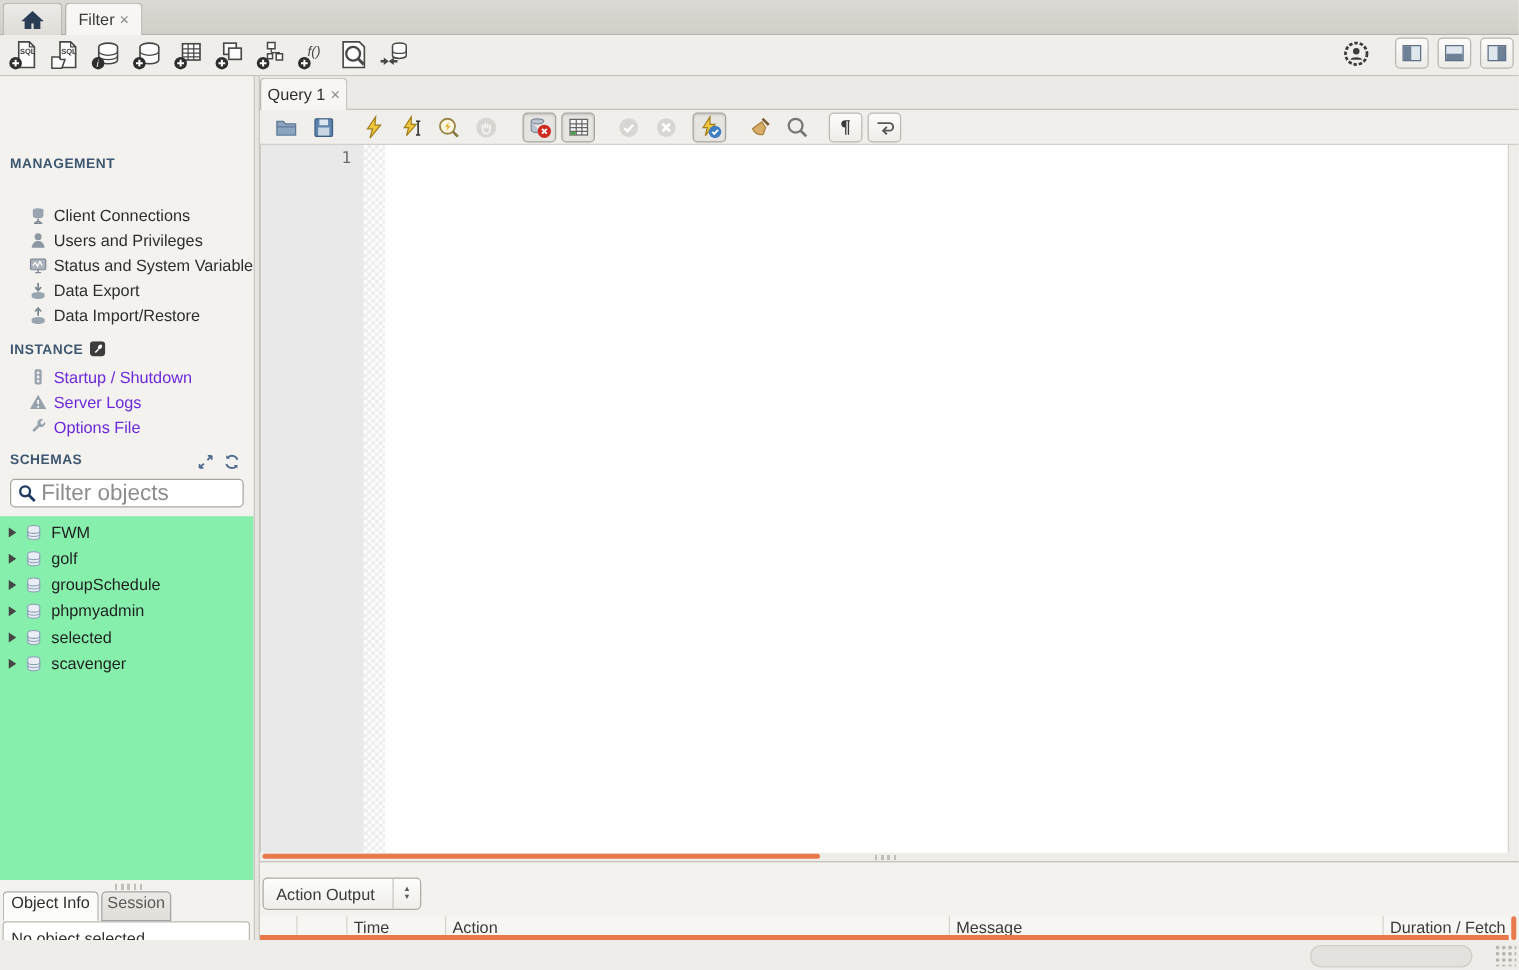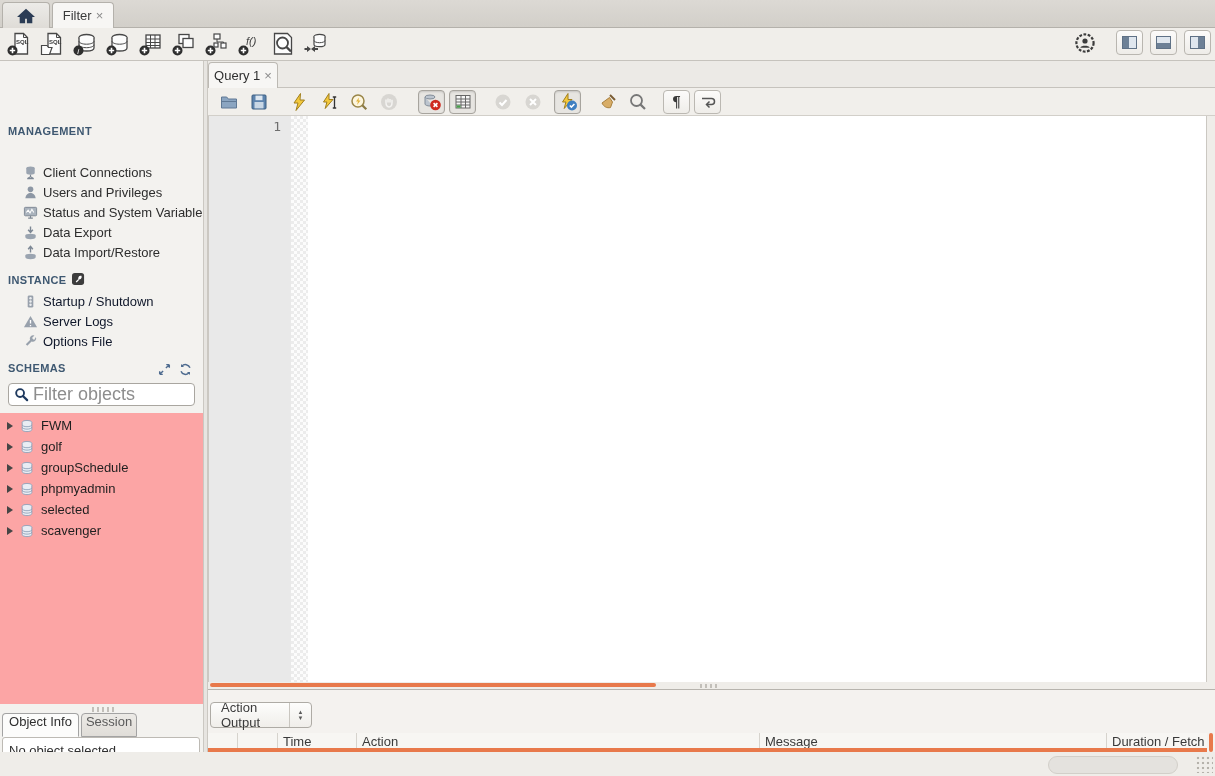--- a/index.html
+++ b/index.html
@@ -27,29 +27,29 @@
   .pt.bottom::before { left:0; right:0; bottom:0; height:5px; }
   .pt.right::before { right:0; top:0; bottom:0; width:6px; }
 
   
   .sidebar { left:0; top:61px; width:203px; height:691px; background:#f3f2ef; overflow:hidden; }
   .vsplit { left:203px; top:61px; width:5px; height:691px; background:#e7e5e1; border-left:1px solid #cbc8c2; border-right:1px solid #cbc8c2; }
   .sechead { font-size:11px; font-weight:bold; letter-spacing:.4px; color:#3e5871; display:flex; align-items:center; gap:5px; }
   .navitem { position:absolute; left:0; width:203px; height:20px; display:flex; align-items:center; white-space:nowrap; overflow:hidden; }
   .navitem .nico { width:16px; margin-left:22px; margin-right:5px; flex:0 0 auto; display:flex; justify-content:center; }
   .navitem .txt { color:#2d2d2d; }
-  .navitem.dis .txt { color:#0f172a; }
+  .navitem.dis .txt { color:#6d28d9; }
   .headicons { position:absolute; display:flex; gap:8px; }
 
   .filterbox { left:8px; top:322px; width:187px; height:23px; background:#fff; border:1px solid #a9a6a0; border-radius:4px; display:flex; align-items:center; }
   .filterbox svg { margin:0 4px 0 5px; flex:0 0 auto; }
   .filterbox input { border:none; outline:none; width:150px; font-family:inherit; font-size:18px; color:#3a3a3a; background:transparent; }
   .filterbox input::placeholder { color:#8d8d8d; }
 
-  .schemalist { left:0; top:352px; width:203px; height:291px; background:#fca5a5; }
+  .schemalist { left:0; top:352px; width:203px; height:291px; background:#86efac; }
   .schemarow { position:absolute; left:0; width:203px; height:21px; display:flex; align-items:center; }
   .expander { width:0; height:0; border-left:6px solid #454545; border-top:4px solid transparent; border-bottom:4px solid transparent; margin-left:7px; flex:0 0 auto; }
   .schemarow .sico { margin-left:7px; margin-right:7px; flex:0 0 auto; display:flex; }
   .schemarow .txt { color:#1f1f1f; }
 
   .hgrip { background:repeating-linear-gradient(90deg,#c2bfb9 0 2px,transparent 2px 5px); }
 
   .infotabs { left:0; top:652px; width:203px; height:24px; }
   .itab { position:absolute; top:0; height:24px; display:flex; align-items:flex-start; justify-content:center; border:1px solid #a3a3a3; border-radius:4px 4px 0 0; }
   .itab.active { background:#fcfcfb; border-bottom:1px solid #fcfcfb; color:#2f2f2f; z-index:2; }
@@ -76,21 +76,21 @@
     background-image:linear-gradient(45deg,#ececec 25%,transparent 25%,transparent 75%,#ececec 75%),linear-gradient(45deg,#ececec 25%,transparent 25%,transparent 75%,#ececec 75%);
     background-size:6px 6px; background-position:0 0,3px 3px; }
   .textarea { position:absolute; left:99px; top:0; width:898px; height:566px; background:#fff; }
 
   .orange { background:#e8794b; }
   .hscroll { left:210px; top:683px; width:446px; height:4px; border-radius:2px; }
   .splitline { left:208px; top:689px; width:1007px; height:1px; background:#b7b4ae; }
 
   
   .outpanel { left:208px; top:690px; width:1007px; height:62px; background:#f4f2ef; }
-  .combo { left:210px; top:702px; width:102px; height:26px; background:linear-gradient(#fdfdfc,#f0eeea); border:1px solid #aeaba5; border-radius:4px; display:flex; align-items:center; position:absolute; }
+  .combo { left:210px; top:702px; width:127px; height:26px; background:linear-gradient(#fdfdfc,#f0eeea); border:1px solid #aeaba5; border-radius:4px; display:flex; align-items:center; position:absolute; }
   .combo .clbl { margin-left:10px; color:#3a3a3a; flex:1; }
   .combo .spin { width:22px; height:100%; border-left:1px solid #c9c6c0; display:flex; flex-direction:column; align-items:center; justify-content:center; font-size:6px; line-height:6px; color:#5a5a5a; }
   .ohdr { left:208px; top:733px; width:999px; height:16px; background:#f7f6f3; display:flex; position:absolute; }
   .ocol { height:16px; border-right:1px solid #d6d3cd; display:flex; align-items:center; padding-left:5px; color:#3a3a3a; white-space:nowrap; overflow:hidden; }
   .ohdrline { left:208px; top:748px; width:999px; height:4px; }
   .ovscroll { left:1209px; top:733px; width:4px; height:19px; border-radius:2px; }
 
   
   .statusbar { left:0; top:752px; width:1215px; height:24px; background:linear-gradient(#f4f2ee,#ecead F); background:#f2f0ec; border-top:1px solid #cdcac4; display:flex; align-items:center; }
   .statusbar .stext { margin-left:4px; color:#3a3a3a; }

